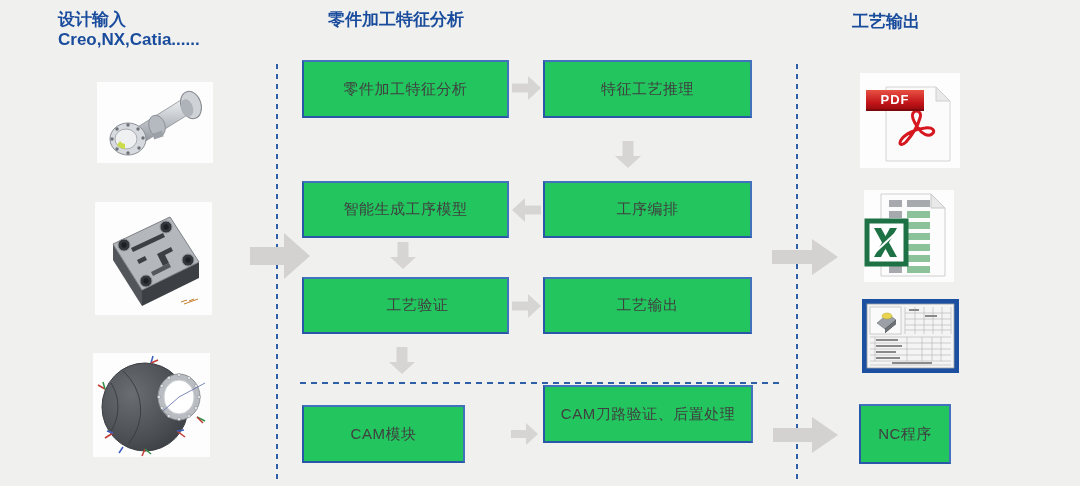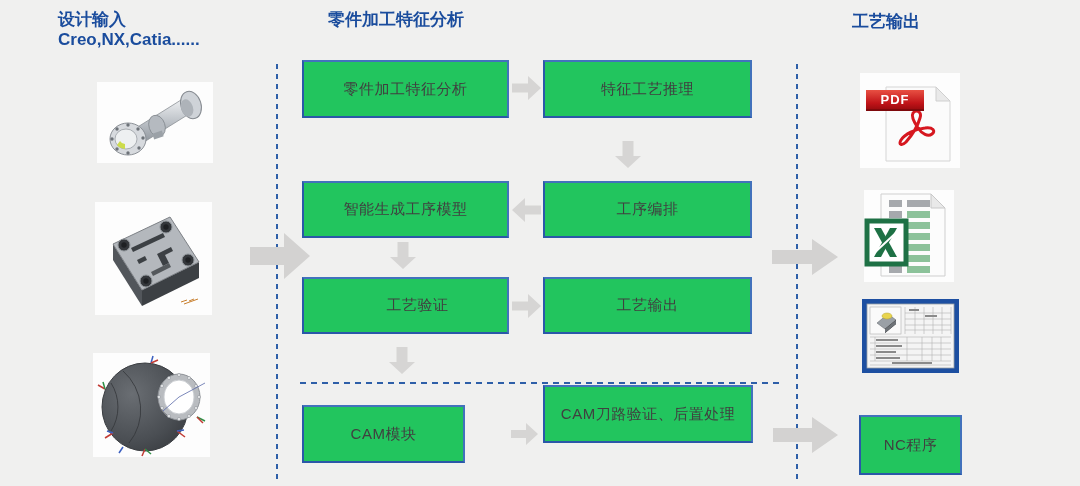--- a/index.html
+++ b/index.html
@@ -268,15 +268,15 @@
           <rect x="14" y="46" width="26" height="2"></rect>
         <rect x="14" y="52" width="20" height="2"></rect>
           <rect x="14" y="58" width="24" height="2"></rect>
         <rect x="47" y="10" width="10" height="2"></rect>
           <rect x="63" y="16" width="12" height="2"></rect>
         <rect x="30" y="63" width="40" height="2"></rect>
       </g>
     </svg>
   </div>
 
-  <div class="flow-box" style="left:859px;top:404px;width:103px;height:60px;margin-top:11px;">NC程序</div>
+  <div class="flow-box" style="left:859px;top:404px;width:92px;height:60px;">NC程序</div>
 
 </div>
 
 </body></html>

